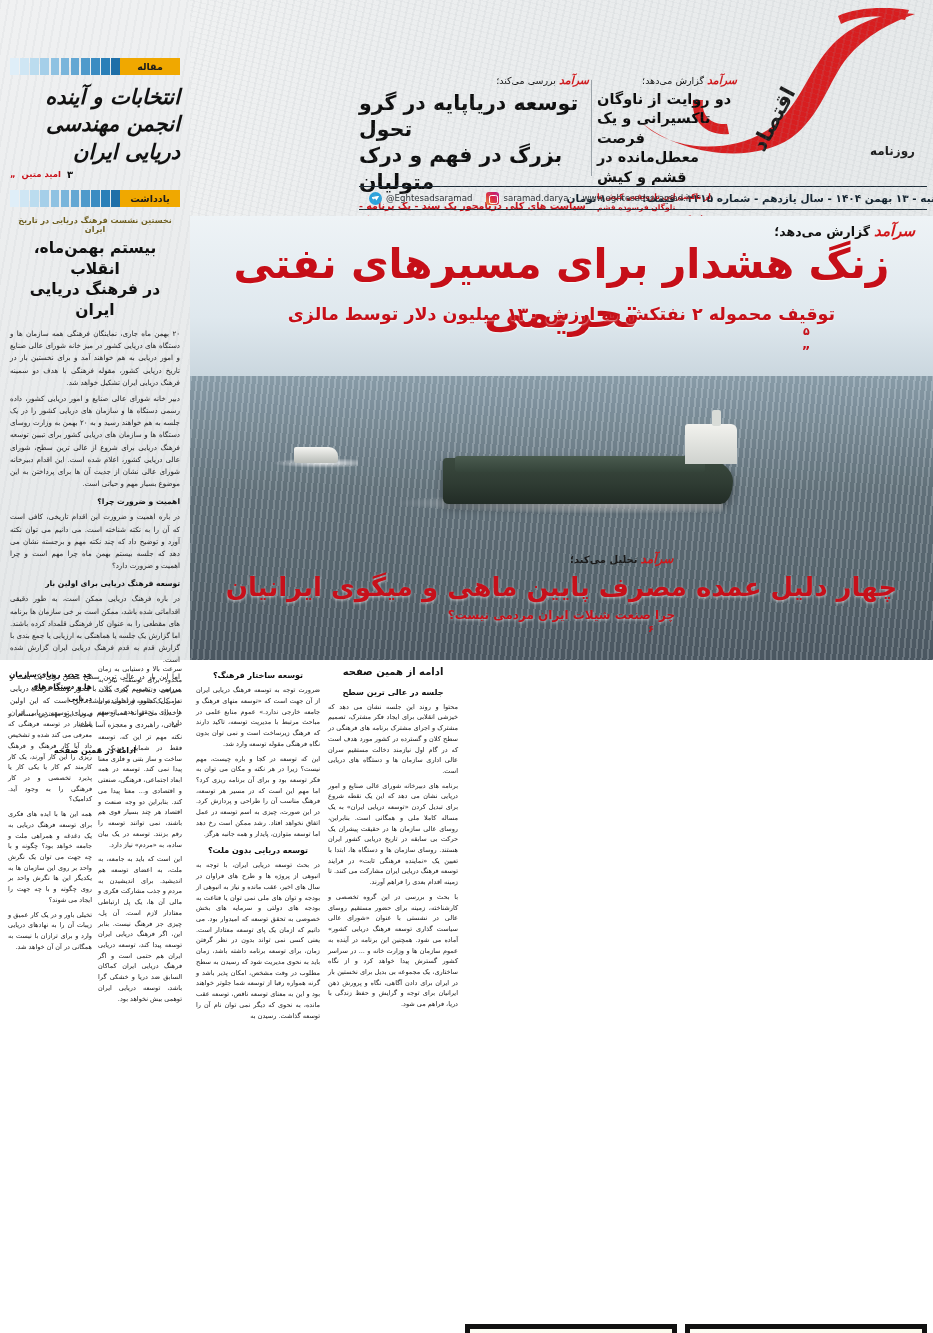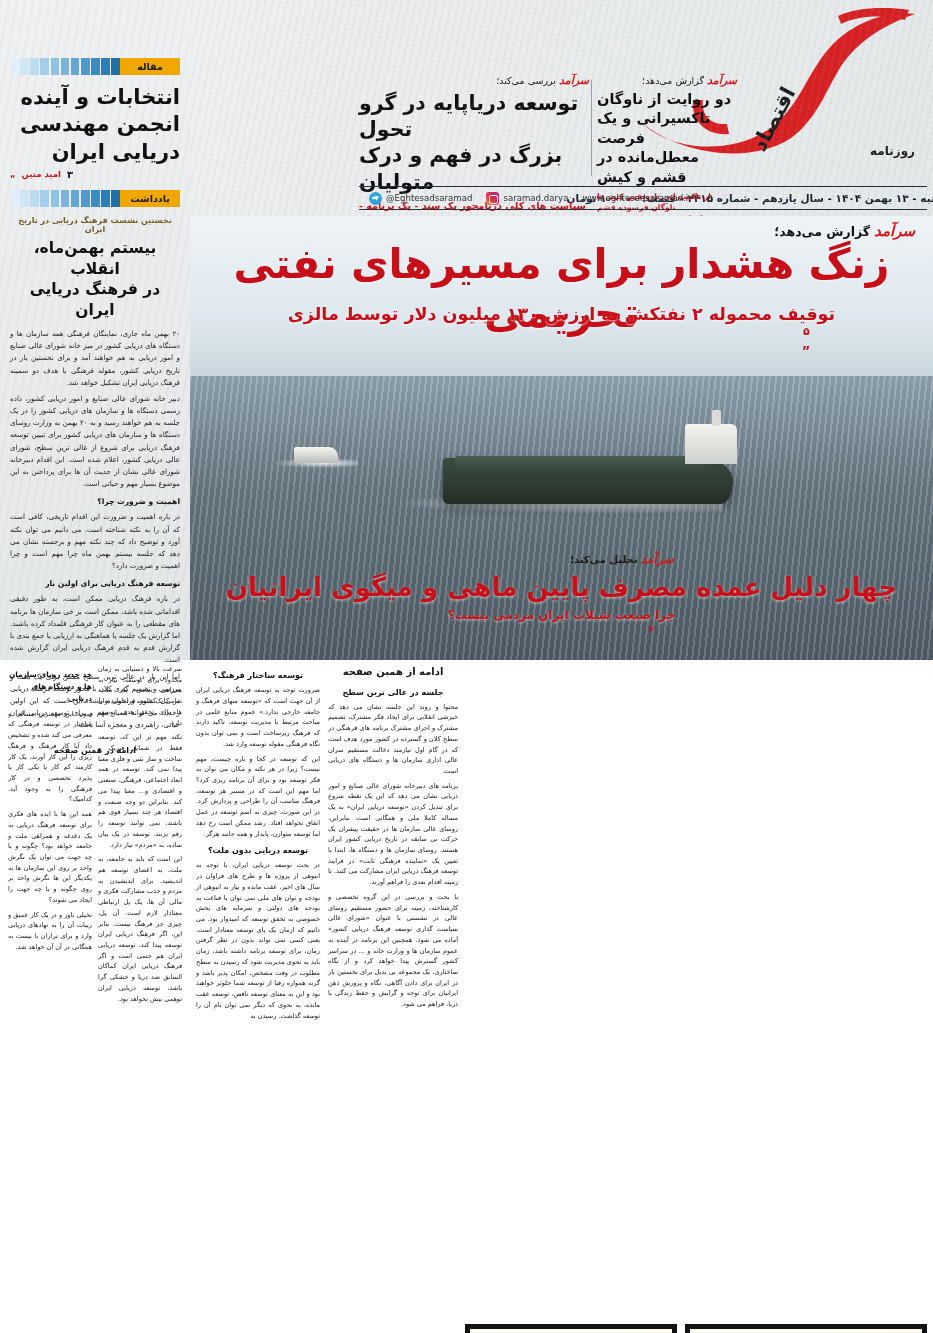--- a/index.html
+++ b/index.html
@@ -103,21 +103,21 @@
   .sec-head { display:flex; align-items:stretch; height:17px; margin-bottom:9px; position:relative; z-index:2;}
   .sec-head .lbl {
     background:#f0a800; color:#1b1b1b; font-size:9.5px; font-weight:bold;
     padding:0 8px; display:flex; align-items:center; min-width:60px; justify-content:center;
   }
   .sec-head .bars { flex:1; display:flex; gap:1.6px; align-items:stretch; }
   .sec-head .bars i { flex:1; display:block; }
 
   .sb-title {
     font-size:21px; font-weight:bold; line-height:1.3; color:#111;
-    text-align:right; letter-spacing:-.6px; position:relative; z-index:2;
+    text-align:right; letter-spacing:-.6px; position:relative; z-index:2;font-style:italic;
   }
   .sb-byline {
     margin-top:3px; font-size:8.5px; color:#c9121a; font-weight:bold;
     display:flex; align-items:center; gap:6px; justify-content:flex-end; position:relative; z-index:2;
   }
   .sb-byline .pgn { color:#111; font-size:10px; }
   .sb-kicker {
     font-size:8px; color:#6e5f22; text-align:center; margin:6px 0 4px;
     position:relative; z-index:2; font-weight:bold;
   }

